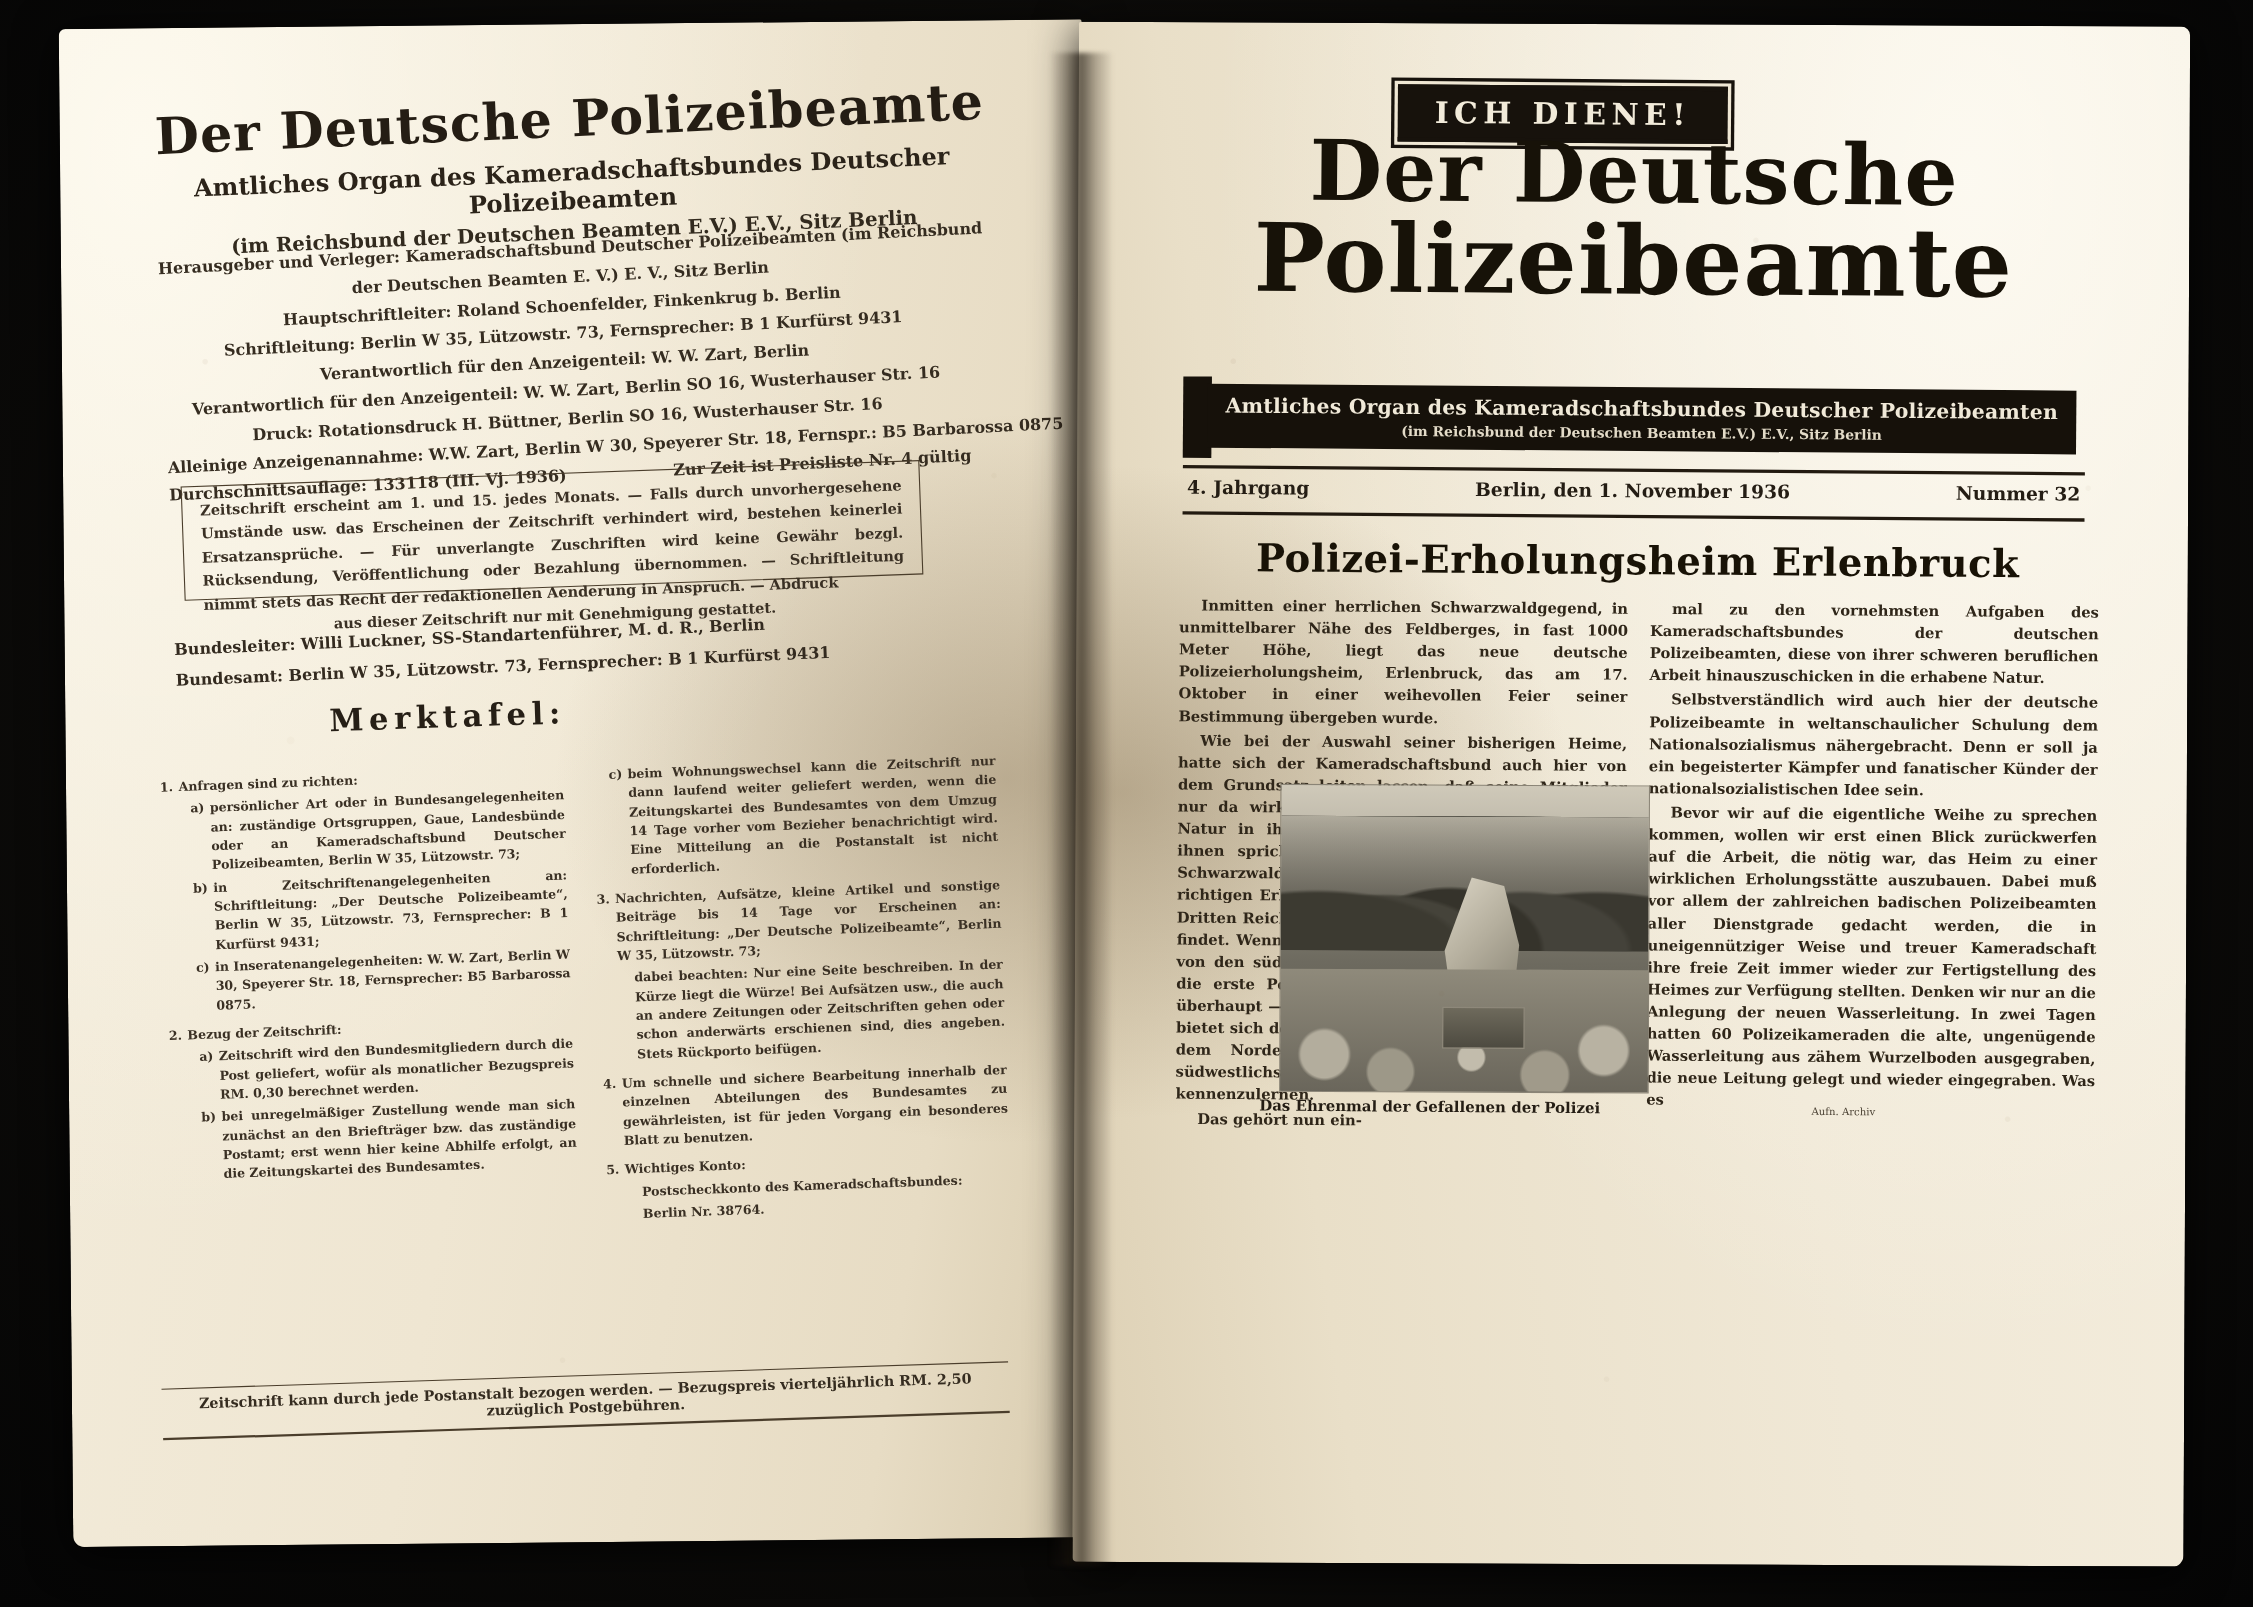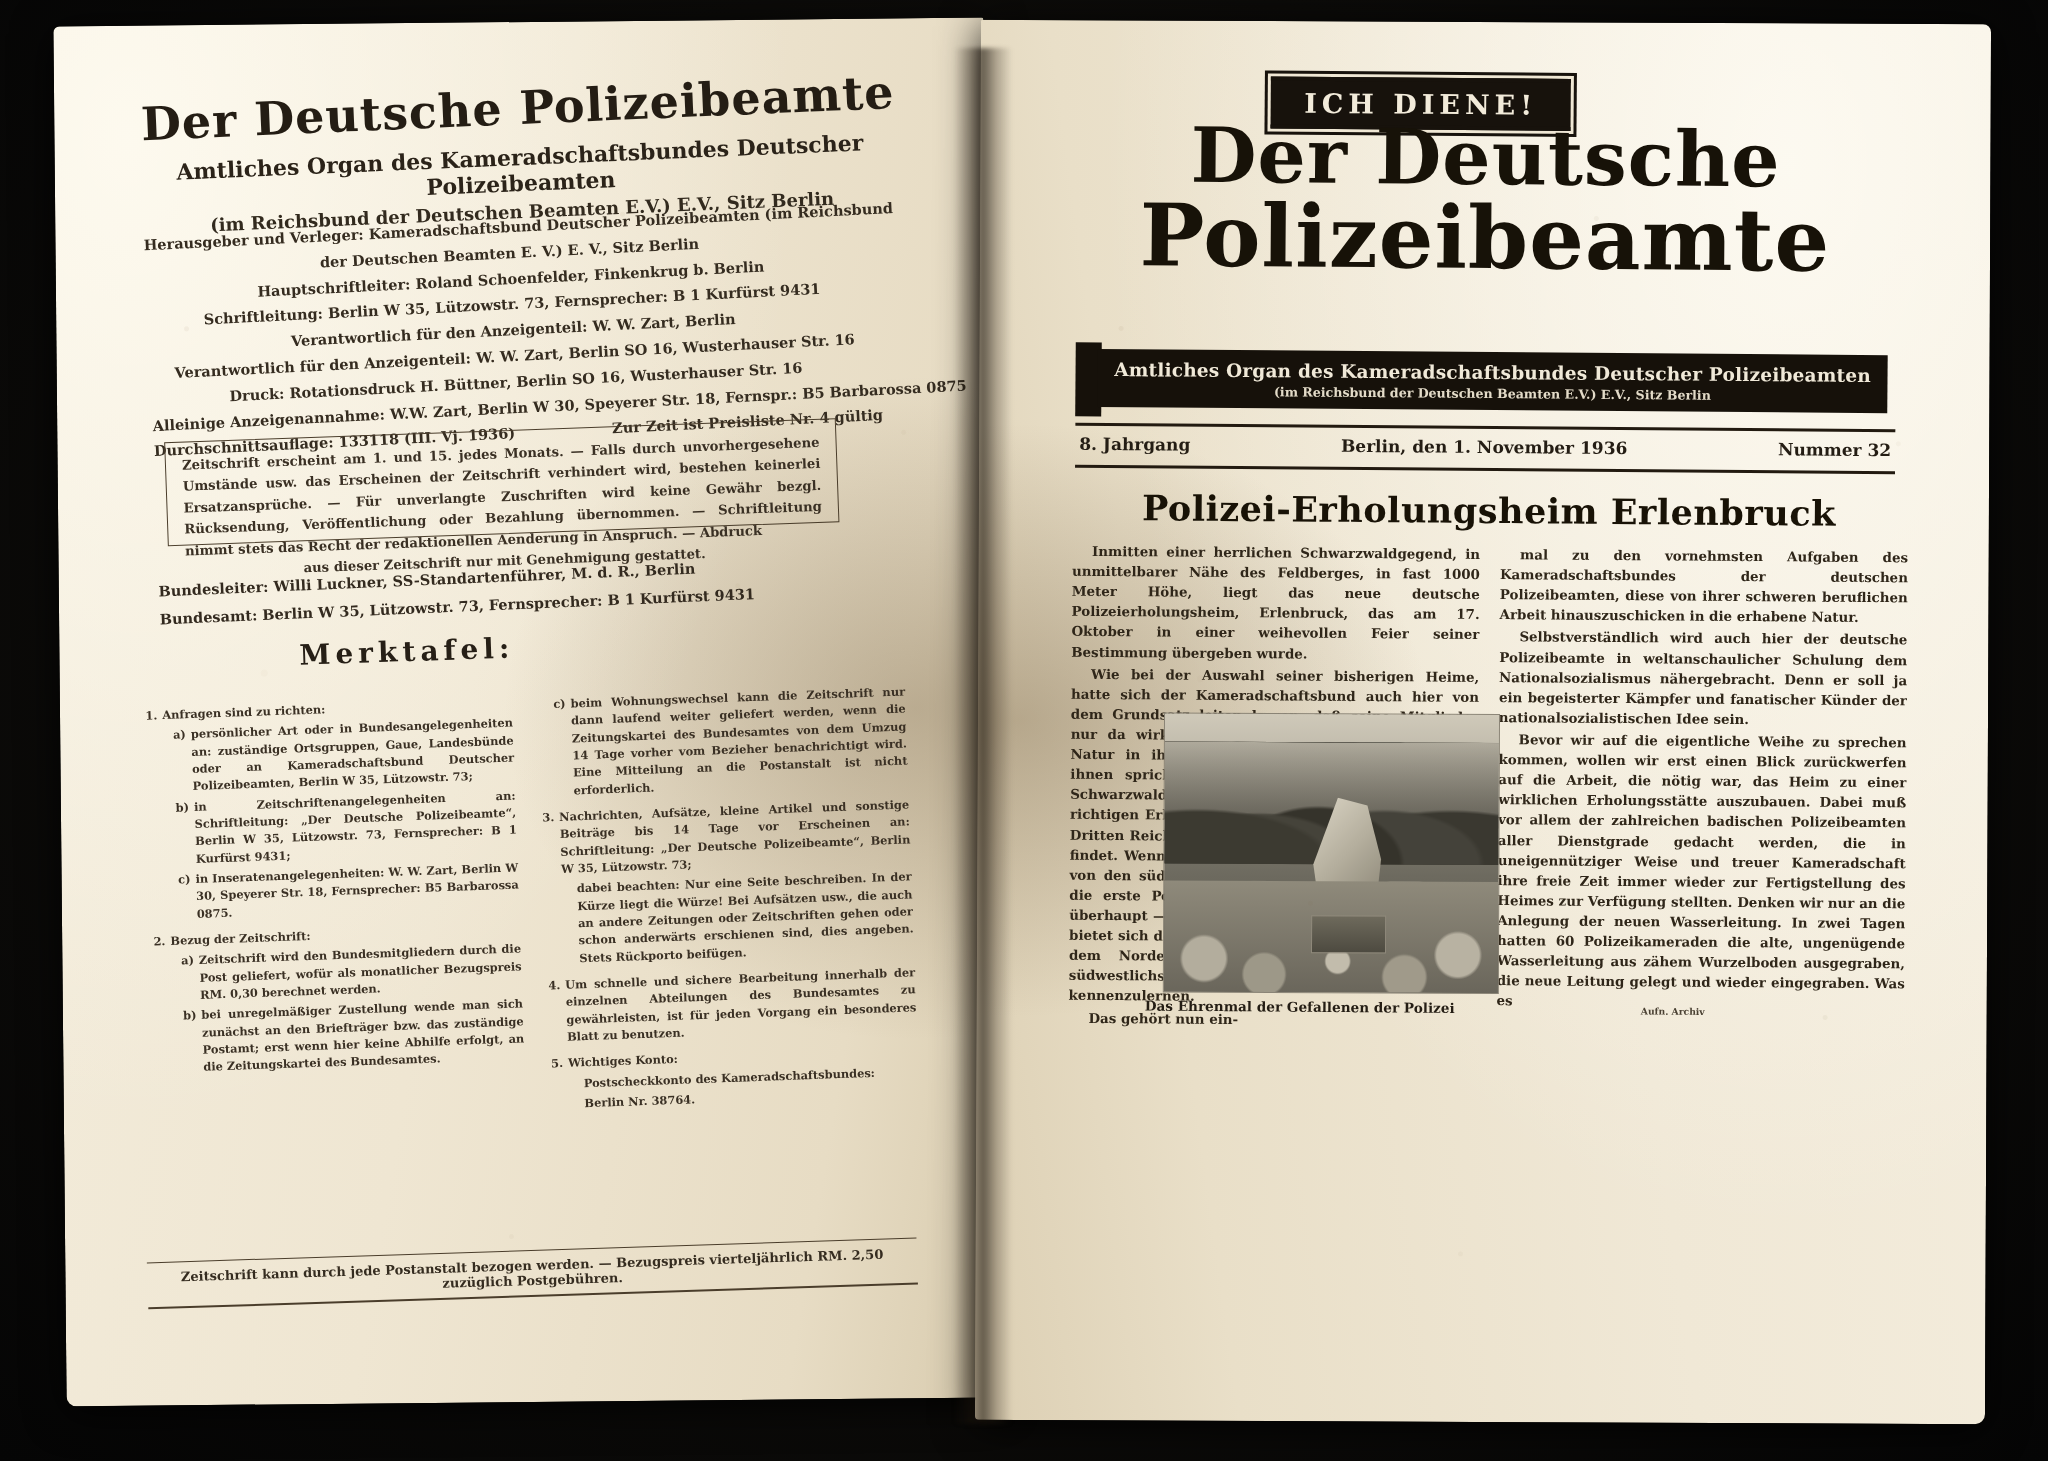--- a/index.html
+++ b/index.html
@@ -157,21 +157,21 @@
        radial-gradient(circle at 52% 72%, #c2bcac 0 6%, transparent 7%),
        radial-gradient(circle at 72% 86%, #a09a8a 0 8%, transparent 9%),
        radial-gradient(circle at 88% 66%, #b8b2a2 0 7%, transparent 8%),
        linear-gradient(180deg,#8f8a7b,#6a665b);}
   .ph-plaque{position:absolute;left:44%;bottom:14%;width:22%;height:13%;
       background:linear-gradient(180deg,#6e6a5c,#4d4a40);border:1px solid #8e887a;}
 
   .caption{position:absolute;left:168px;top:978px;width:560px;
       transform:rotate(0.2deg);display:flex;justify-content:space-between;
       align-items:baseline;font-size:13.6px;font-weight:700;color:#241d14;}
-  .caption .credit{font-size:9.2px;font-weight:700;color:#4a4133;}
+  .caption .credit{font-size:9.2px;font-weight:400;color:#4a4133;}
 </style>
 </head>
 <body>
 
 <div class="scene">
  <div class="spread">
 
   <div class="page page-left">
     <div class="lp">
 
@@ -310,21 +310,21 @@
 
       <div class="mast-tick"></div>
       <div class="mastbar">
         <div class="b1 frak">Amtliches Organ des Kameradschaftsbundes Deutscher Polizeibeamten</div>
         <div class="b2 frak">(im Reichsbund der Deutschen Beamten E.V.) E.V., Sitz Berlin</div>
       </div>
 
       <div class="issueline">
         <div class="r1"></div>
         <div class="issue-inner frak">
-          <span>8. Jahrgang</span>
+          <span>4. Jahrgang</span>
           <span>Berlin, den 1. November 1936</span>
           <span>Nummer 32</span>
         </div>
         <div class="r2"></div>
       </div>
 
       <div class="headline frak">Polizei-Erholungsheim Erlenbruck</div>
 
       <div class="cols">
         <div class="col frak" id="col1">

